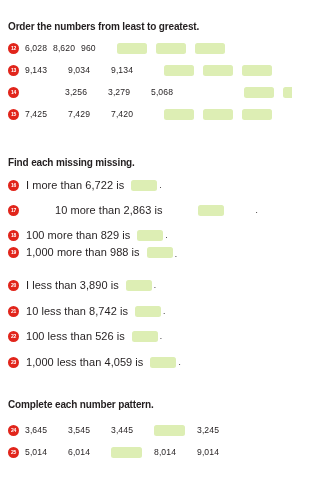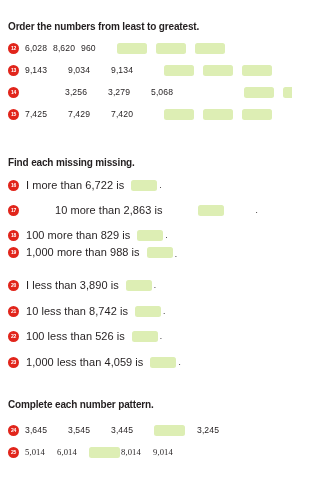--- a/index.html
+++ b/index.html
@@ -136,21 +136,21 @@
   .pattern-row .cell {
     display: inline-flex;
     align-items: center;
     justify-content: flex-start;
   }
 
   #pattern-row-24 { top: 423px; }
   #pattern-row-25 { top: 445px; }
 
   #pattern-row-24 .cell { width: 43px; }
-  #pattern-row-25 .cell { width: 32px; font-family: Liberation Serif, serif; }
+  #pattern-row-25 .cell { width: 43px; }
 </style>
 </head>
 <body>
 
 <div class="page">
 
   <div class="section-heading" id="order-heading">Order the numbers from least to greatest.</div>
 
   <div class="prob-row order-row" id="order-row-12">
     <span class="badge">12</span>

